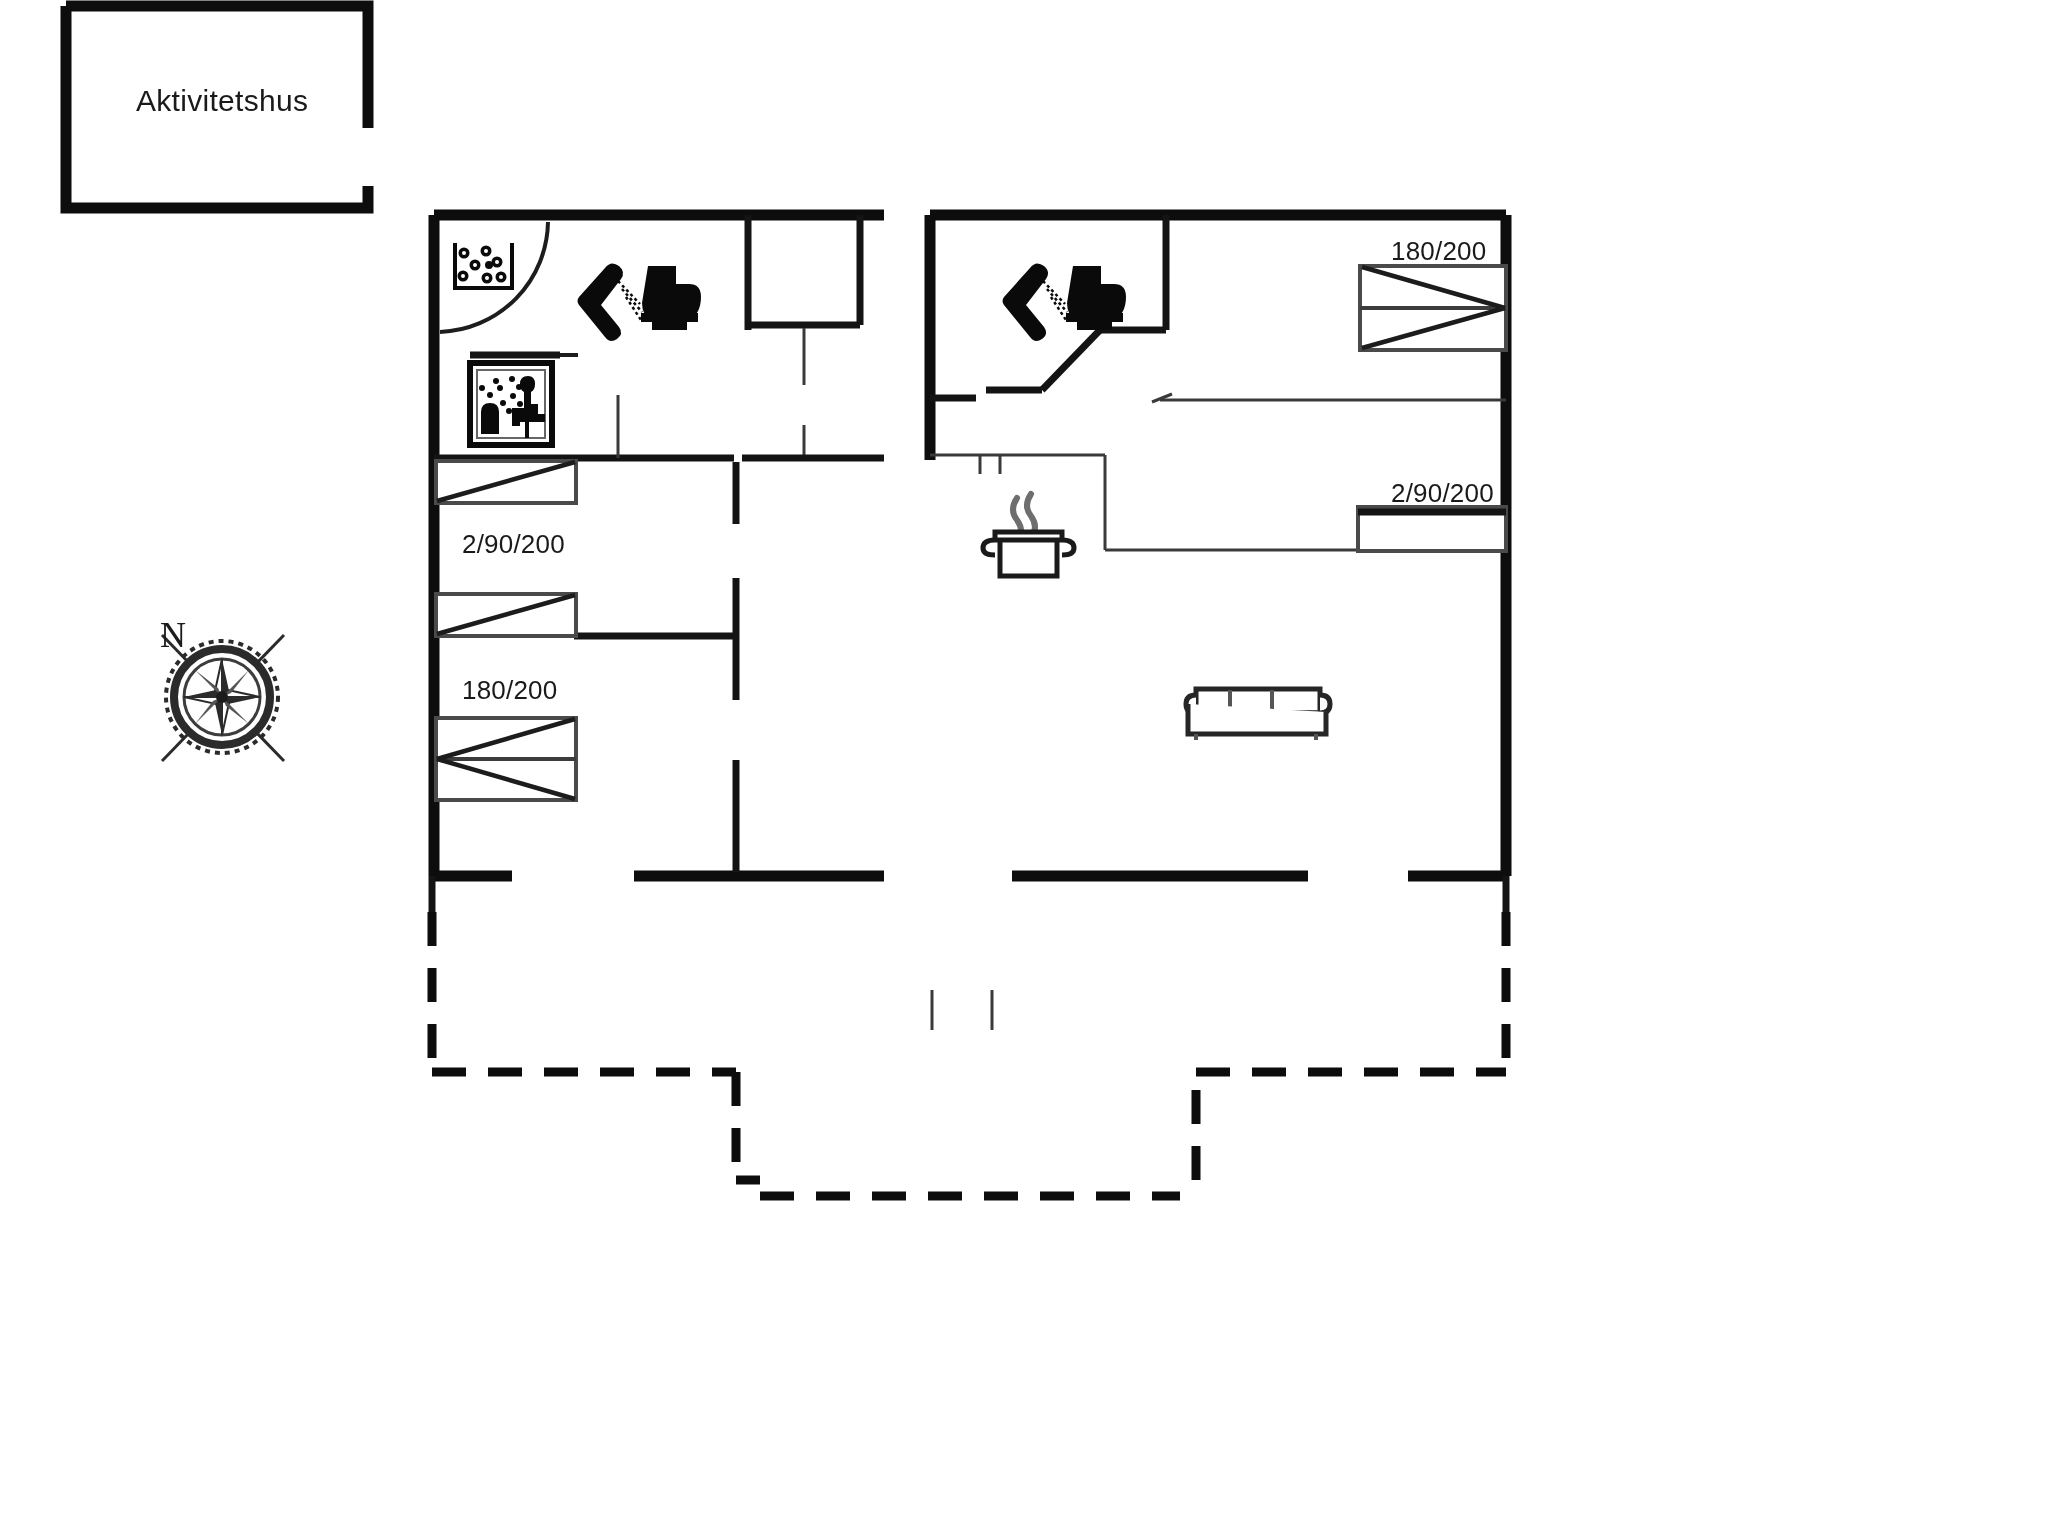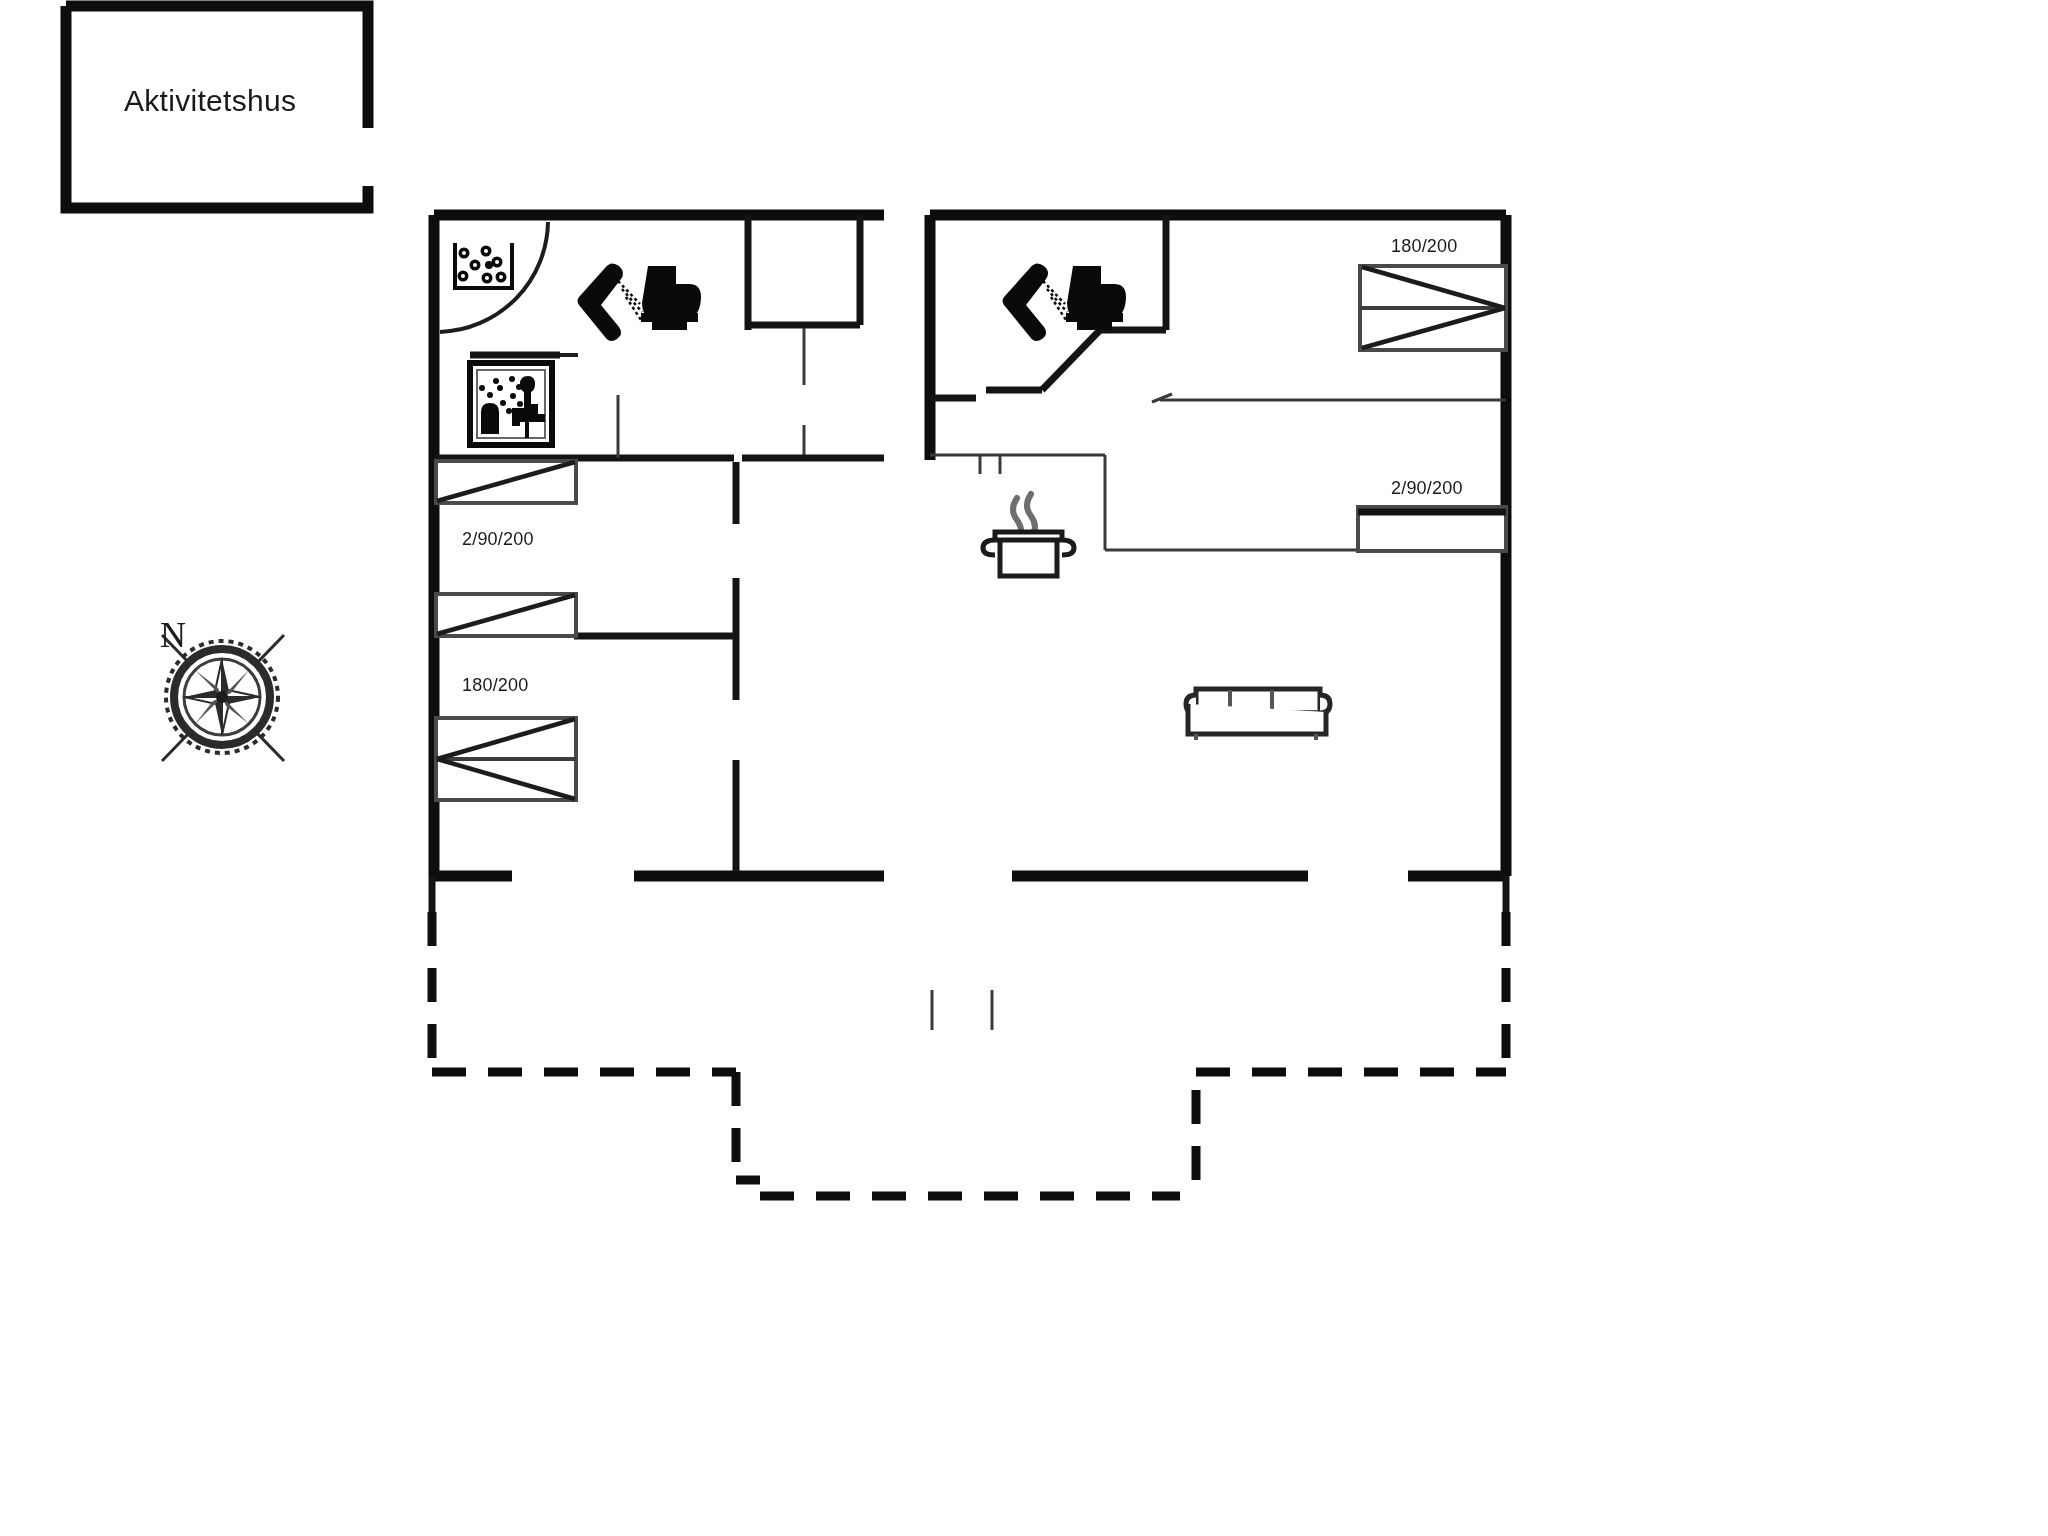--- a/index.html
+++ b/index.html
@@ -41,28 +41,28 @@
   .steam { stroke: #6e6e6e; stroke-width: 6; fill: none; stroke-linecap: round; }
   .sofa-stroke { stroke: #262626; stroke-width: 5; fill: #ffffff; }
   .sofa-inner { stroke: #555555; stroke-width: 4; fill: none; }
   .compass-dark { fill: #2b2b2b; }
   .compass-mid { fill: #555555; }
   .compass-light { fill: #ffffff; }
 
   .label {
     position: absolute;
     font-family: "Liberation Sans", sans-serif;
-    font-size: 18px;
+    font-size: 26px;
     color: #1a1a1a;
     white-space: nowrap;
     letter-spacing: 0.2px;
   }
   #title-label {
     position: absolute;
-    left: 124px;
+    left: 136px;
     top: 84px;
     font-size: 30px;
     color: #1a1a1a;
     letter-spacing: 0.3px;
     white-space: nowrap;
   }
   #compass-n {
     position: absolute;
     left: 160px;
     top: 614px;

